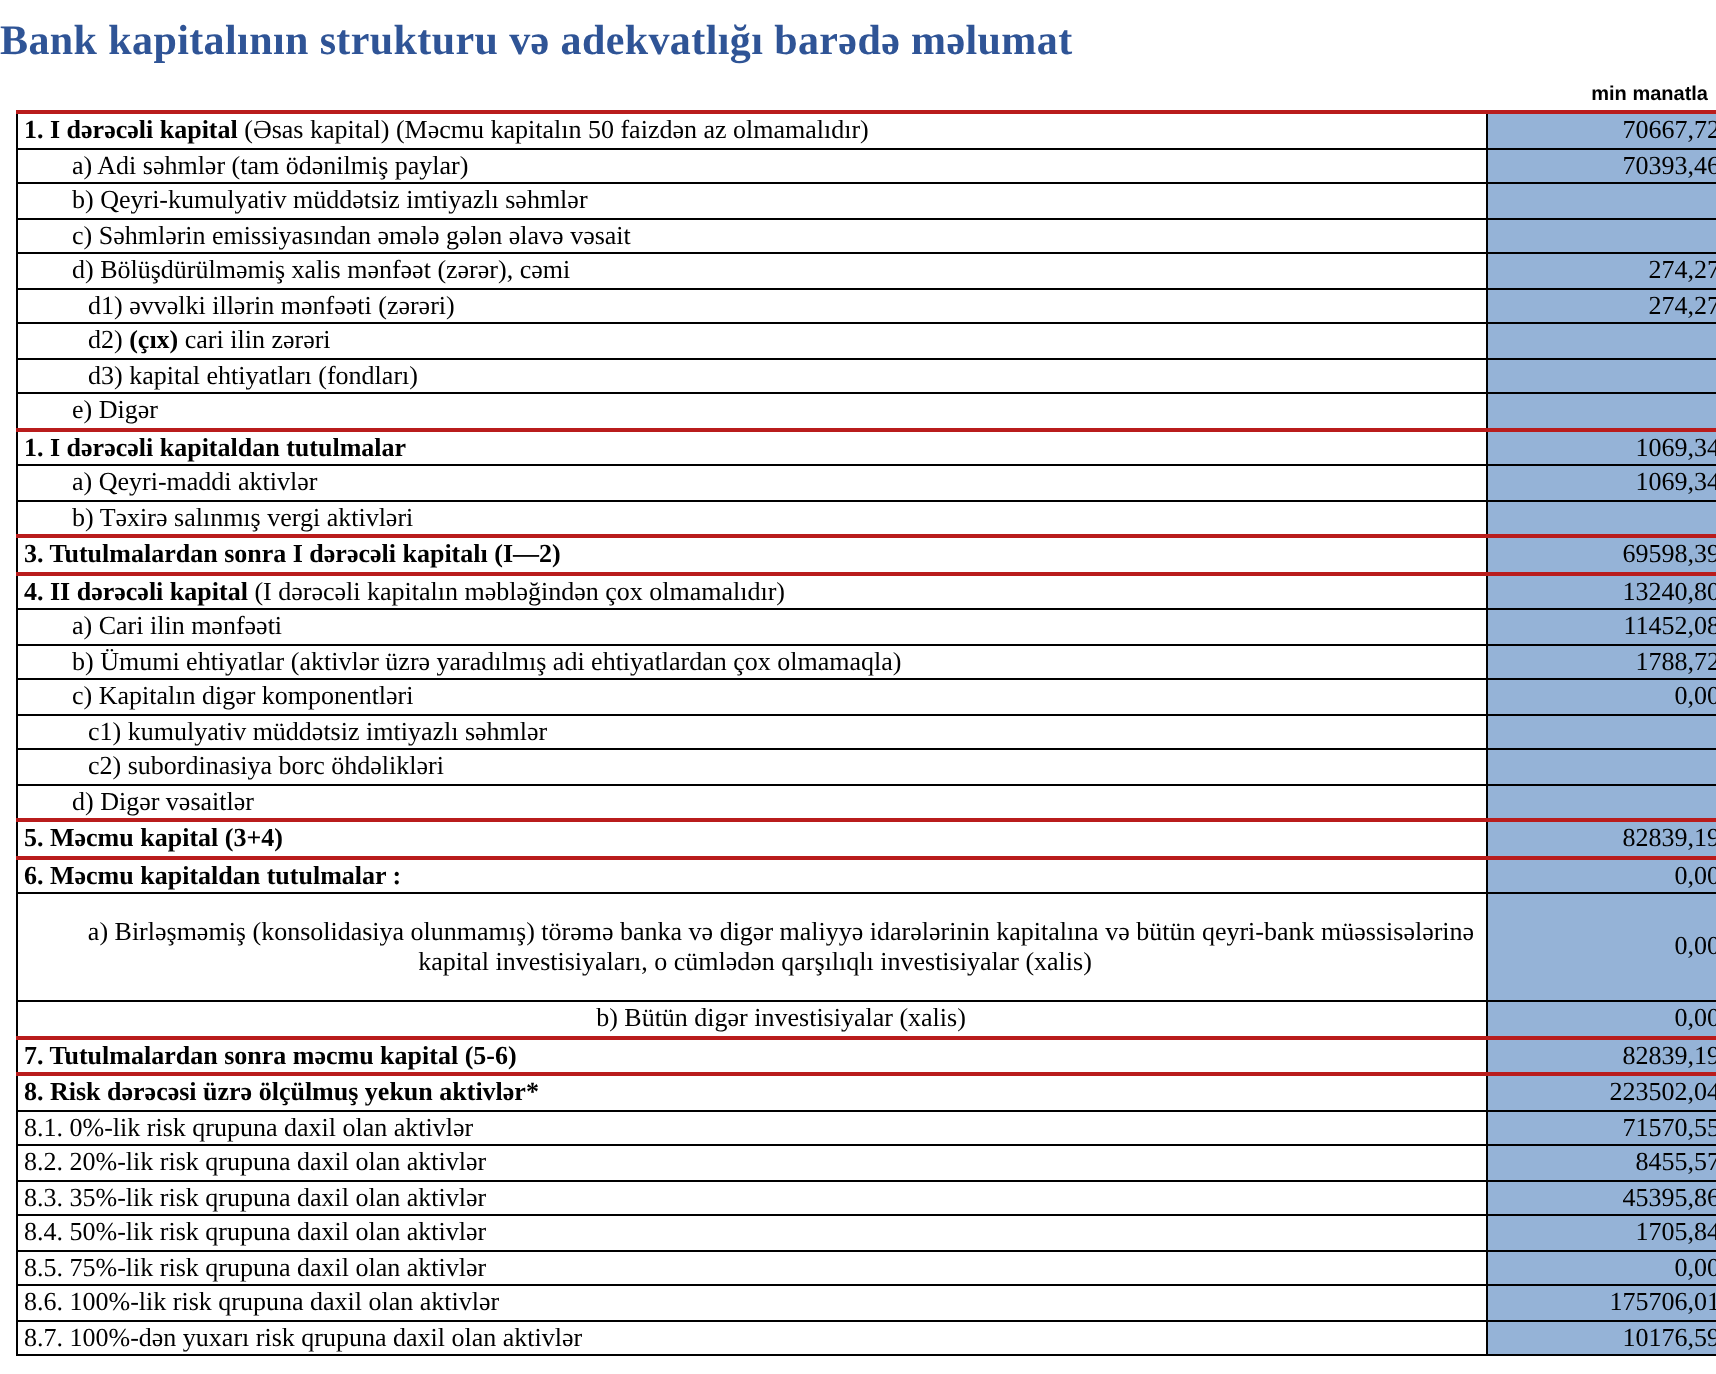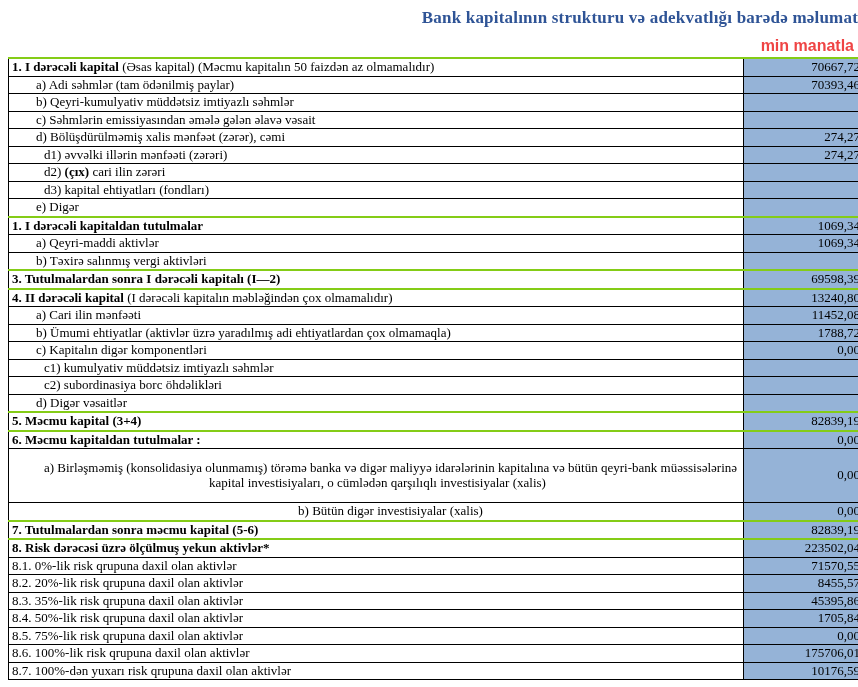--- a/index.html
+++ b/index.html
@@ -10,34 +10,34 @@
   .page {
     position: relative;
     width: 858px;
     height: 687px;
     background: #ffffff;
     font-family: "Liberation Serif", serif;
     overflow: hidden;
   }
   .title {
     margin: 8px 0 0 0;
-    text-align: right;
+    text-align: left;
     color: #2F5496;
-    font-size: 17px;
+    font-size: 21px;
     font-weight: bold;
     letter-spacing: 0.2px;
     font-family: "Liberation Serif", serif;
   }
   .unit-label {
     margin: 9px 4px 2px 0;
     text-align: right;
     font-family: "Liberation Sans", sans-serif;
-    font-size: 16px;
+    font-size: 10px;
     font-weight: bold;
-    color: #ef4444;
+    color: #000000;
   }
   table.capital-table {
     border-collapse: collapse;
     table-layout: fixed;
     width: 847px;
     margin-left: 8px;
     border: 1.5px solid #000000;
   }
   td {
     border: 1px solid #000000;
@@ -48,21 +48,21 @@
     color: #000000;
     overflow: hidden;
   }
   td.label { width: 728px; }
   td.value {
     width: 113px;
     text-align: right;
     background: #95B3D7;
     padding-right: 4px;
   }
-  tr.section td { border-top: 2px solid #84cc16; }
+  tr.section td { border-top: 2px solid #b91c1c; }
   td.indent-1 { padding-left: 27px; margin-left: 17px; }
   td.indent-2 { padding-left: 35px; }
   td.hang { padding-left: 6px; text-indent: 26px; text-align: center; }
   tr.tall td.label { padding-top: 12px; padding-bottom: 12px; }
   .b { font-weight: bold; }
 </style>
 </head>
 <body>
 
 <div class="page">

